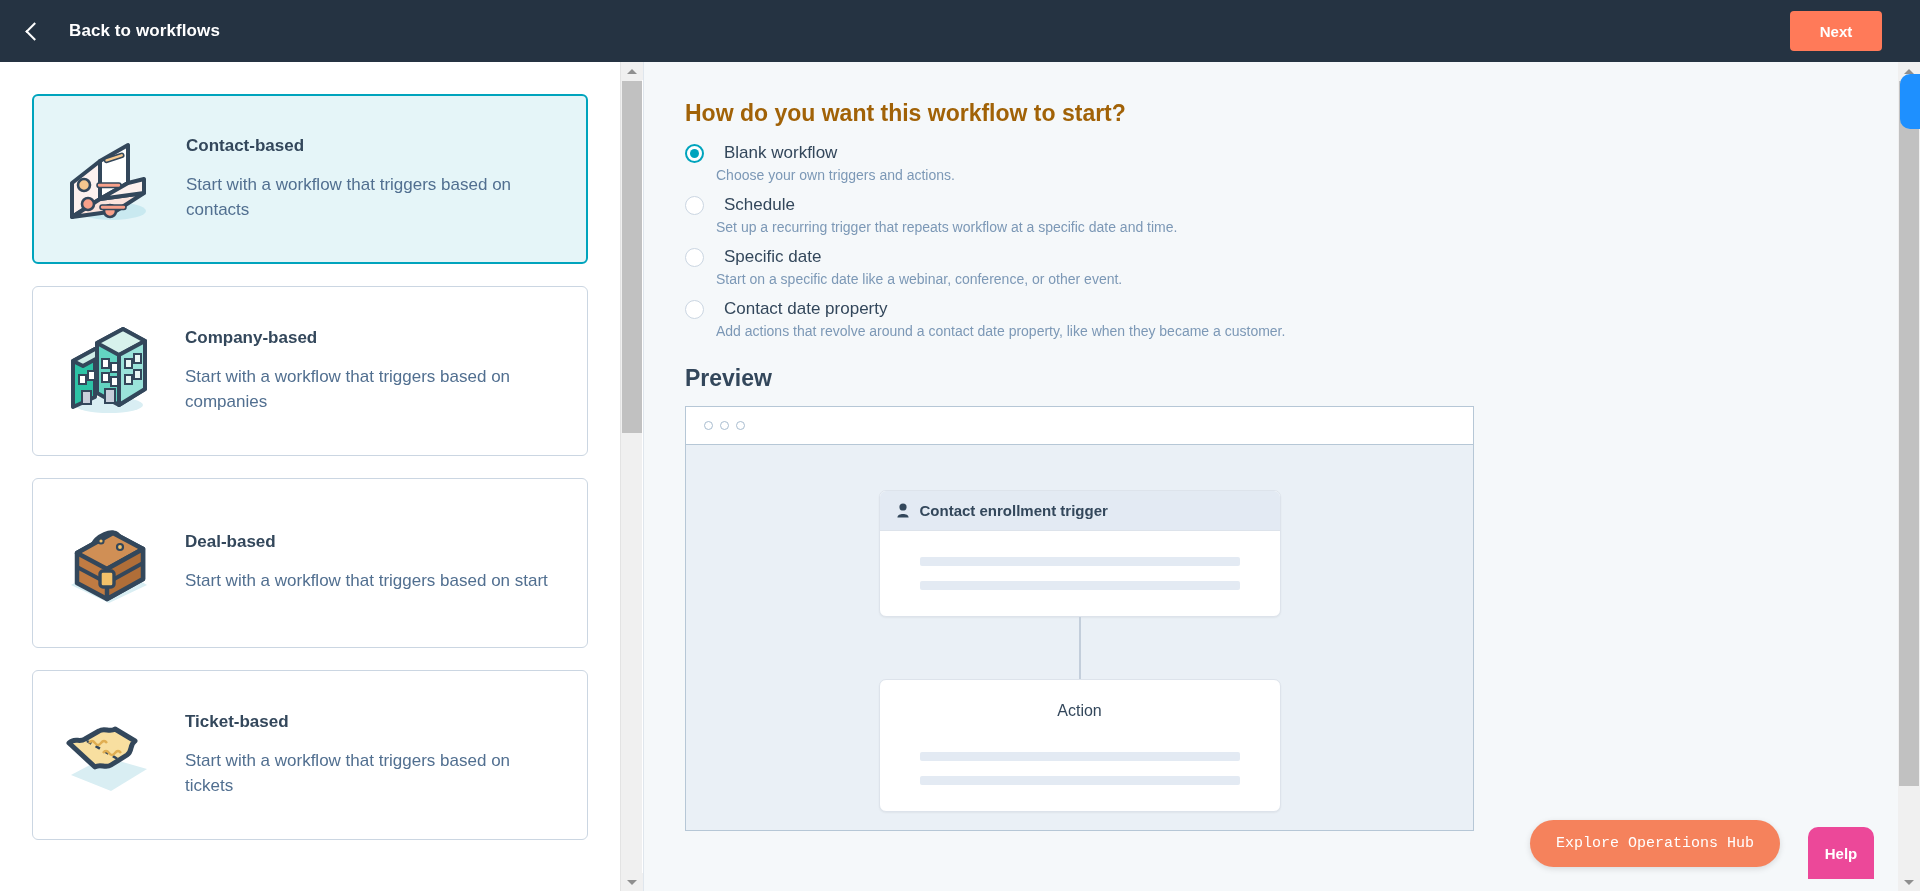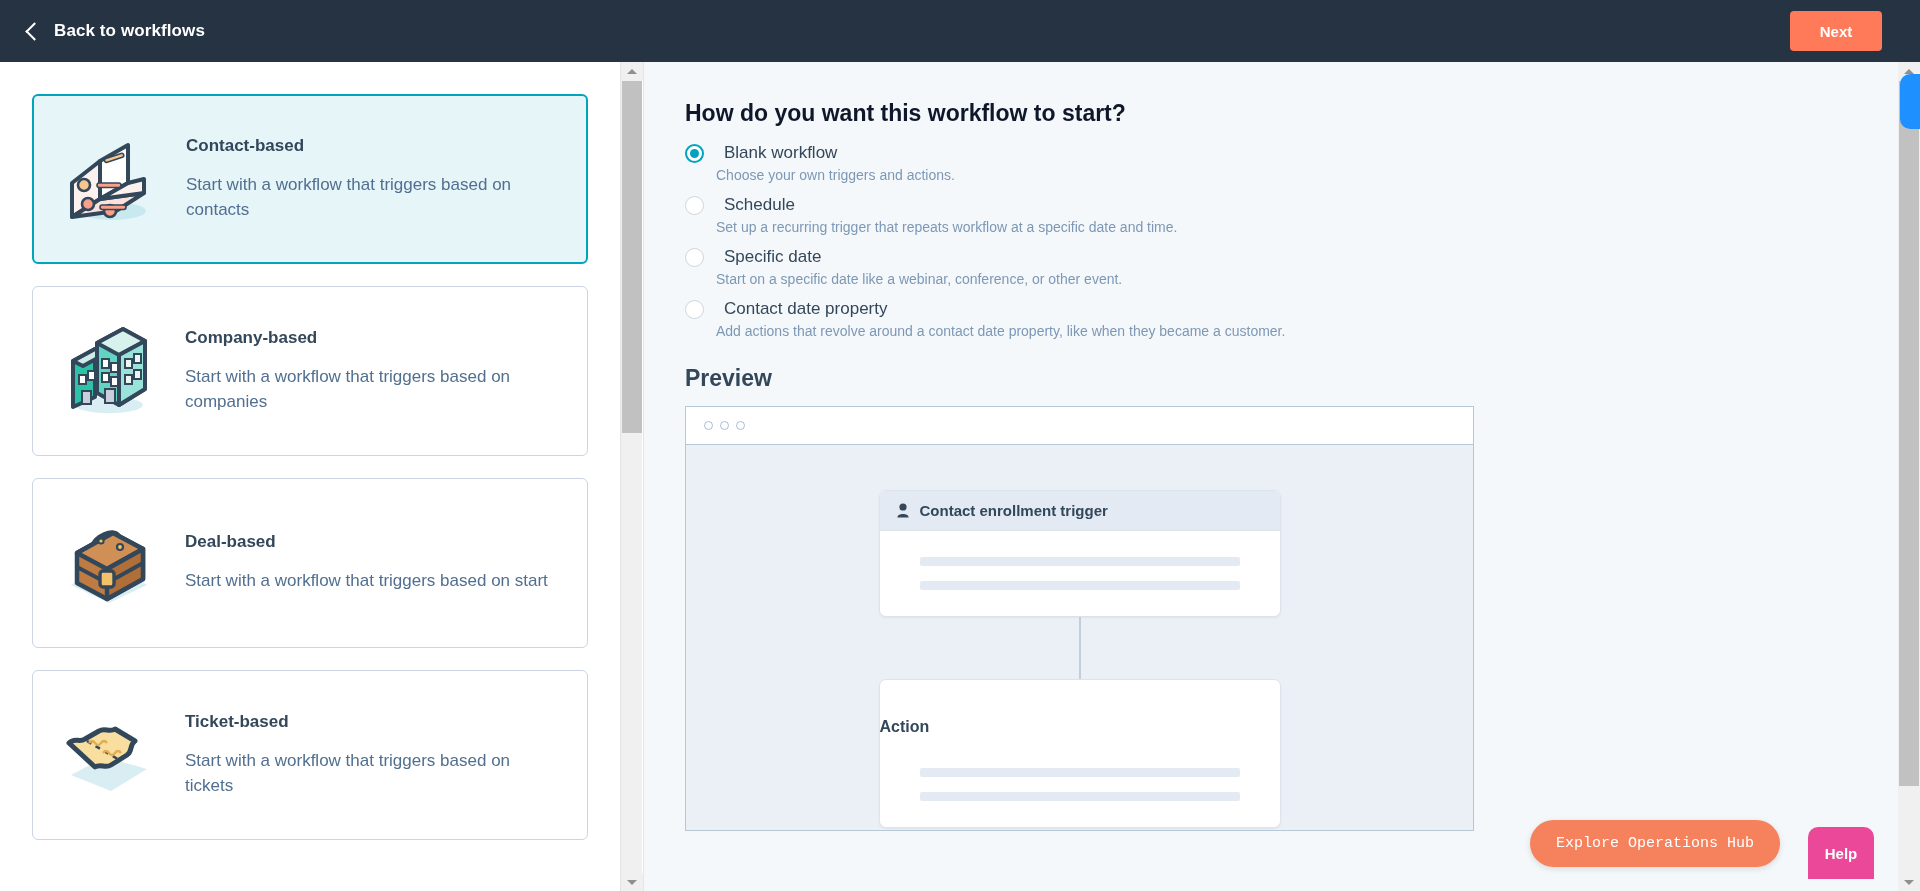--- a/index.html
+++ b/index.html
@@ -11,21 +11,21 @@
   }
 
   
   .topbar {
     position: absolute; top: 0; left: 0;
     width: 1920px; height: 62px;
     background: #253342;
     display: flex; align-items: center;
   }
   .back-link {
-    display: flex; align-items: center; gap: 14px;
+    display: flex; align-items: center; gap: 29px;
     margin-left: 24px; cursor: pointer;
   }
   .chev-left {
     width: 16px; height: 16px; position: relative; display: block;
   }
   .chev-left::before {
     content: ""; position: absolute; left: 4px; top: 2px;
     width: 11px; height: 11px;
     border-left: 2.6px solid #ffffff;
     border-bottom: 2.6px solid #ffffff;
@@ -119,21 +119,21 @@
   
   .right-pane {
     position: absolute; left: 643px; top: 0;
     width: 1257px; height: 829px;
     background: #F5F8FA;
     overflow: hidden;
     border-left: 1px solid #dfe6ed;
   }
   .rp-inner { padding: 38px 0 0 41px; }
   .section-title {
-    font-size: 23px; font-weight: bold; color: #0f172a;
+    font-size: 23px; font-weight: bold; color: #a16207;
     margin-bottom: 16px;
   }
 
   
   .radio-group { margin-bottom: 26px; }
   .radio-row { margin-bottom: 12px; cursor: pointer; }
   .radio-head { display: flex; align-items: center; gap: 20px; }
   .radio-dot {
     width: 19px; height: 19px; flex: 0 0 19px;
     border-radius: 50%;
@@ -209,22 +209,22 @@
   .person-icon { width: 14px; height: 15px; display: block; }
   .node-body { padding: 26px 40px 26px 40px; }
   .skel {
     height: 9px; border-radius: 2px;
     background: #E3EAF3;
     margin-bottom: 15px;
   }
   .skel:last-child { margin-bottom: 0; }
   .connector { width: 2px; height: 62px; background: #C3CEDB; }
   .node-center-title {
-    font-size: 16px; font-weight: bold; color: #33475B;
-    padding: 38px 0 6px 0;
+    font-size: 16px; font-weight: normal; color: #33475B;
+    text-align: center; padding: 22px 0 6px 0;
   }
 
   
   .rscroll {
     position: absolute; right: 0; top: 0;
     width: 22px; height: 829px;
     background: #F0F0F0;
   }
   .rthumb {
     position: absolute; left: 1px; top: 19px;

